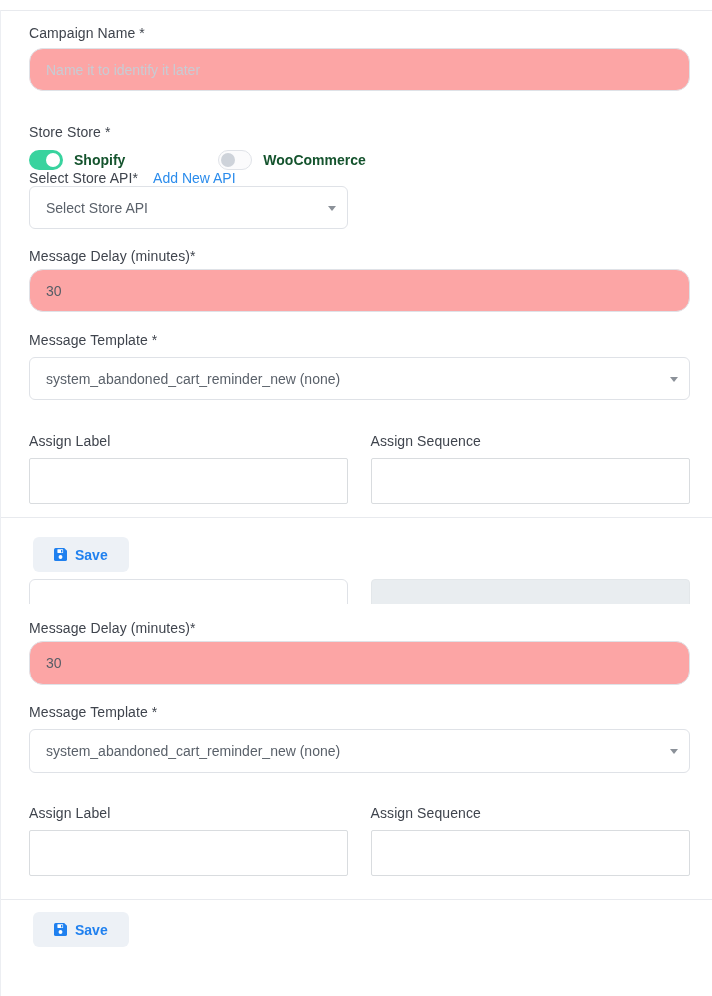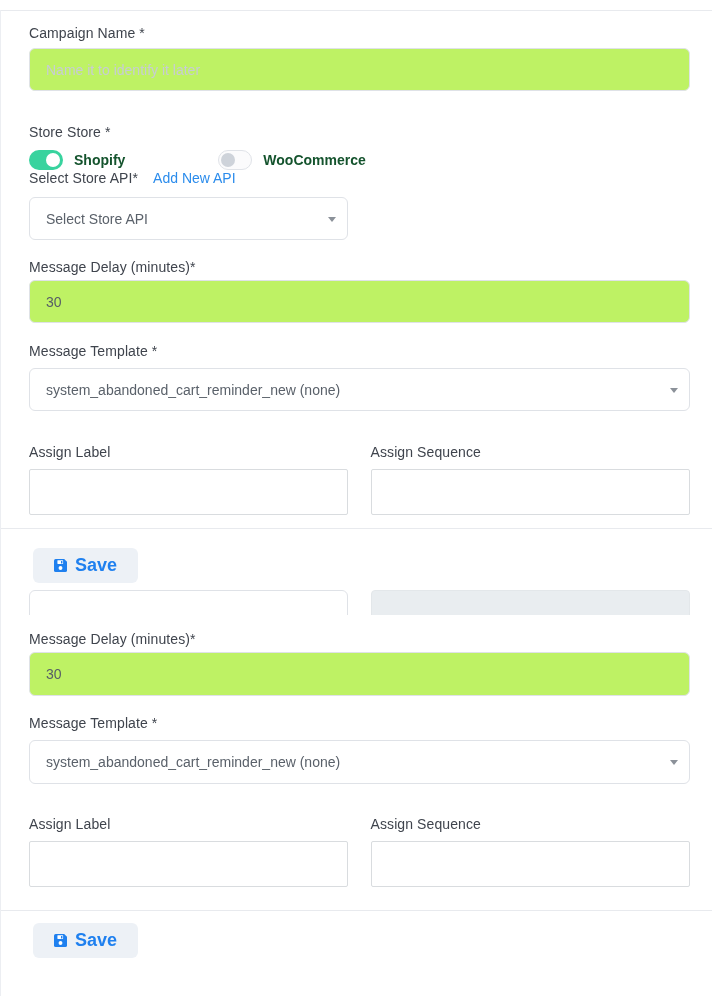--- a/index.html
+++ b/index.html
@@ -19,22 +19,22 @@
   .content { padding: 0 22px 0 28px; }
 
   .field-label {
     font-size: 14px; line-height: 14px; color: #3f444d;
     letter-spacing: .1px;
   }
   .label-row { display: flex; align-items: baseline; }
 
   .text-input {
     display: block; width: 100%;
-    border: 1px solid #dfe2e7; border-radius: 6px;
-    background: #bef264; outline: none;
+    border: 1px solid #dfe2e7; border-radius: 14px;
+    background: #fca5a5; outline: none;
     font-family: inherit; font-size: 14px; color: #565d66;
     padding: 0 16px;
   }
   .text-input::placeholder { color: #c7ccd4; }
 
   .h43 { height: 43px; }
   .h44 { height: 44px; }
 
   .select-box {
     position: relative; display: flex; align-items: center;
@@ -82,21 +82,21 @@
     outline: none; font-family: inherit; font-size: 14px; color: #565d66;
     padding: 0 12px;
   }
 
   .divider { border-top: 1px solid #e8eaee; margin-left: -28px; margin-right: -22px; }
 
   .save-btn {
     display: inline-flex; align-items: center; gap: 8px;
     background: #edf1f6; border: none; border-radius: 6px;
     height: 35px; padding: 0 21px; margin-left: 4px;
-    font-family: inherit; font-size: 18px; font-weight: 700; color: #1f80ef;
+    font-family: inherit; font-size: 14px; font-weight: 700; color: #1f80ef;
     cursor: pointer;
   }
   .save-icon { display: inline-block; line-height: 0; }
 
   
   .clip-row { height: 25px; overflow: hidden; }
   .clip-row .frag-select {
     height: 50px; margin-top: -25px; position: relative; top: 25px;
     border: 1px solid #dfe2e7; border-radius: 6px; background: #fff;
   }
@@ -132,21 +132,21 @@
 
     
     <div class="two-col" style="">
       <div class="col-l label-row">
         <span class="field-label">Select Store API*</span>
         <span class="link">Add New API</span>
       </div>
     </div>
 
     
-    <div class="two-col" style="margin-top:11px">
+    <div class="two-col" style="margin-top:0">
       <div class="col-l select-box h43">
         <span>Select Store API</span>
         <span class="caret"></span>
       </div>
     </div>
 
     
     <div class="field-label" style="margin-top:20px">Message Delay (minutes)*</div>
     <input class="text-input h43" style="margin-top: 6px;" type="text" value="30">
 

